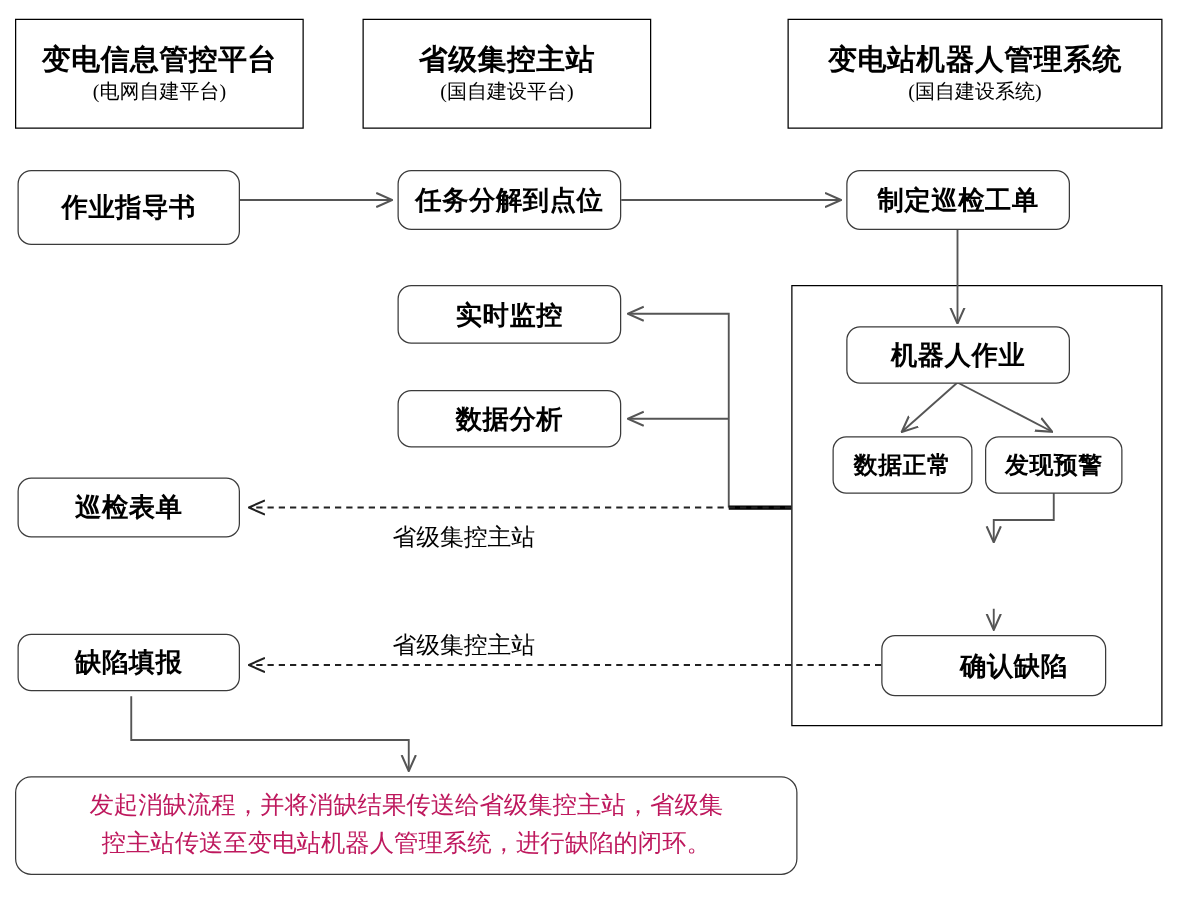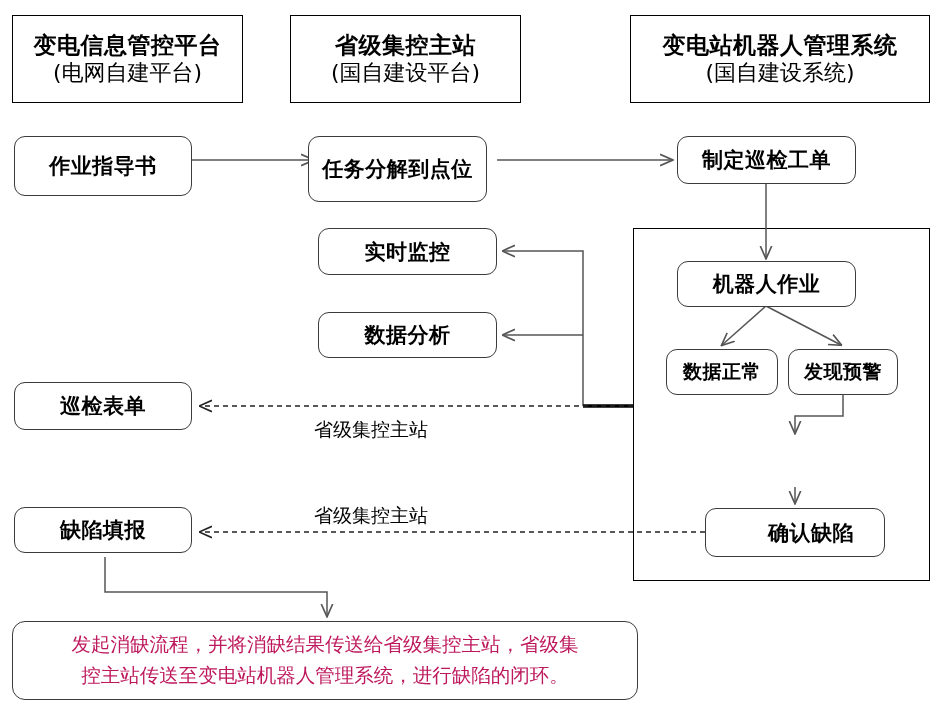--- a/index.html
+++ b/index.html
@@ -9,20 +9,21 @@
   }
   body {
     font-family: "DejaVu Sans", "Liberation Sans", sans-serif;
   }
   #canvas {
     position: relative;
     width: 948px;
     height: 724px;
     background: #ffffff;
     overflow: hidden;
+    font-family: Liberation Serif, serif;
   }
   
   .node {
     position: absolute;
     box-sizing: border-box;
     background: #ffffff;
     border: 1.6px solid #3b3b3b;
     display: flex;
     align-items: center;
     justify-content: center;
@@ -34,21 +35,21 @@
   .node.square  { border-radius: 0; border-color: #000000; border-width: 1.4px; }
 
   .hdr-title {
     font-weight: bold;
     font-size: 23px;
     letter-spacing: .5px;
     line-height: 1.15;
   }
   .hdr-sub {
     font-weight: normal;
-    font-size: 22px;
+    font-size: 16px;
     line-height: 1.2;
     margin-top: 2px;
   }
   .hdr-stack {
     display: flex;
     flex-direction: column;
     align-items: center;
     justify-content: center;
   }
 
@@ -168,21 +169,21 @@
     <div class="hdr-title">变电站机器人管理系统</div>
     <div class="hdr-sub">(国自建设系统)</div>
   </div>
 
   <div class="group-box" style="left:633px;top:228px;width:297px;height:353px;"></div>
 
   <div class="node rounded" style="left:14px;top:136px;width:178px;height:60px;">
     <span class="lbl-strong">作业指导书</span>
   </div>
 
-  <div class="node rounded" style="left:308px;top:136px;width:179px;height:66px;justify-content:center;">
+  <div class="node rounded" style="left:318px;top:136px;width:179px;height:48px;justify-content:center;">
     <span class="lbl-strong">任务分解到点位</span>
   </div>
 
   <div class="node rounded" style="left:677px;top:136px;width:179px;height:48px;">
     <span class="lbl-strong">制定巡检工单</span>
   </div>
 
   <div class="node rounded" style="left:318px;top:228px;width:179px;height:47px;">
     <span class="lbl-strong">实时监控</span>
   </div>

